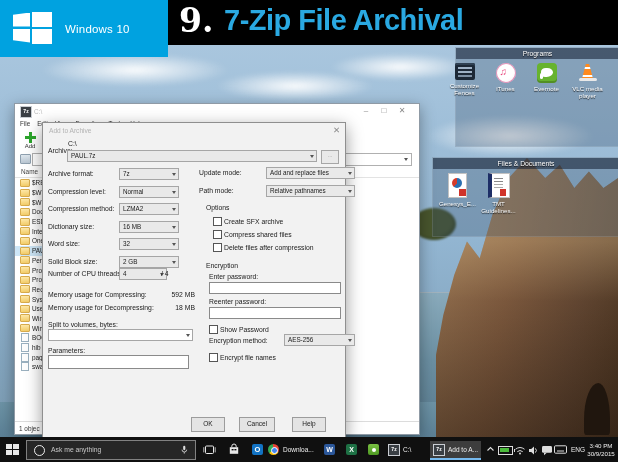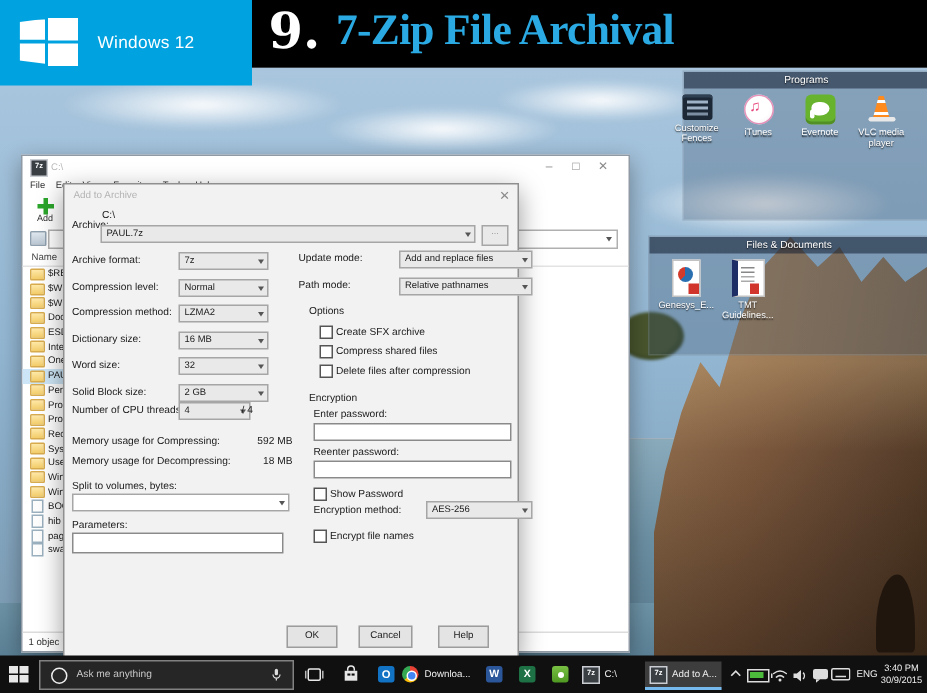--- a/index.html
+++ b/index.html
@@ -8,21 +8,21 @@
   .banner{position:absolute;left:0;top:0;width:618px;height:45px;background:#000;z-index:7;}
   .win-box{position:absolute;left:0;top:0;width:168px;height:57px;background:#00a2e0;z-index:8;display:flex;align-items:center;}
   .winlogo{position:relative;width:40px;height:34px;margin-left:13px;}
   .winlogo div{position:absolute;background:#fff;}
   .wp1{left:0;top:1px;width:17px;height:14px;clip-path:polygon(0 16%,100% 0,100% 100%,0 100%);}
   .wp2{left:19px;top:0;width:20px;height:15px;}
   .wp3{left:0;top:17px;width:17px;height:14px;clip-path:polygon(0 0,100% 0,100% 100%,0 84%);}
   .wp4{left:19px;top:17px;width:20px;height:15px;}
   .win-box .wlabel{color:#fff;font-size:11.5px;margin-left:12px;letter-spacing:.2px;}
   .lesson-num{position:absolute;left:179px;top:1px;color:#fff;font-family:"DejaVu Serif",serif;font-weight:bold;font-size:33px;z-index:9;}
-  .lesson-title{position:absolute;left:224px;top:4px;color:#2aa9e2;font-family:Liberation Serif, serif;font-weight:600;font-size:29px;letter-spacing:-.5px;z-index:9;white-space:nowrap;}
+  .lesson-title{position:absolute;left:224px;top:4px;color:#2aa9e2;font-family:Liberation Sans, sans-serif;font-weight:600;font-size:29px;letter-spacing:-.5px;z-index:9;white-space:nowrap;}
   
   .desktop{position:absolute;left:0;top:45px;width:618px;height:417px;background:linear-gradient(180deg,#a9c6de 0%,#93b6d2 45%,#86a8c2 70%,#7695ab 100%);z-index:0;overflow:hidden;}
   .cloud{position:absolute;background:radial-gradient(ellipse at center,rgba(255,255,255,.95),rgba(255,255,255,0) 70%);filter:blur(2px);}
   .ocean-right{position:absolute;left:415px;top:247px;width:203px;height:170px;background:linear-gradient(#89aabb 0%,#6b8fa2 40%,#537488 100%);border-top:1px solid rgba(255,255,255,.45);}
   .ocean-bottom{position:absolute;left:0;top:357px;width:618px;height:60px;background:linear-gradient(#6d93a6,#4f7389);}
   .rock{position:absolute;left:436px;top:103px;width:182px;height:334px;background:linear-gradient(100deg,#92704f 0%,#7a573c 40%,#5f4430 72%,#49331f 100%);clip-path:polygon(0% 62%,4% 50%,10% 38%,17% 28%,24% 33%,31% 20%,40% 9%,50% 3%,60% 9%,68% 5%,76% 12%,84% 7%,92% 12%,100% 9%,100% 100%,0% 100%);}
   .rock::after{content:"";position:absolute;left:0;top:0;right:0;bottom:0;background:linear-gradient(180deg,rgba(255,221,160,.28) 0 28%,rgba(0,0,0,0) 46%,rgba(18,10,4,.38) 88%);}
   .veg{position:absolute;left:412px;top:163px;width:44px;height:32px;background:radial-gradient(ellipse at 45% 45%,#48552d 0 55%,#2f3c1e 80%,rgba(47,60,30,0) 100%);border-radius:50%;filter:blur(1px);}
   .arch{position:absolute;left:584px;top:338px;width:26px;height:52px;background:#20160e;border-radius:55% 45% 8% 8% / 70% 70% 8% 8%;}
   
@@ -414,21 +414,21 @@
   </div>
 
   <div class="banner"></div>
   <div class="win-box">
     <div class="winlogo">
       <div class="wp1"></div>
         <div class="wp2"></div>
         <div class="wp3"></div>
         <div class="wp4"></div>
     </div>
-    <span class="wlabel">Windows 12</span>
+    <span class="wlabel">Windows 10</span>
   </div>
   <div class="lesson-num">9.</div>
   <div class="lesson-title">7-Zip File Archival</div>
 
   <div class="taskbar">
     <div class="tb startflag">
       <div class="sf1"></div>
         <div class="sf2"></div>
         <div class="sf3"></div>
         <div class="sf4"></div>

